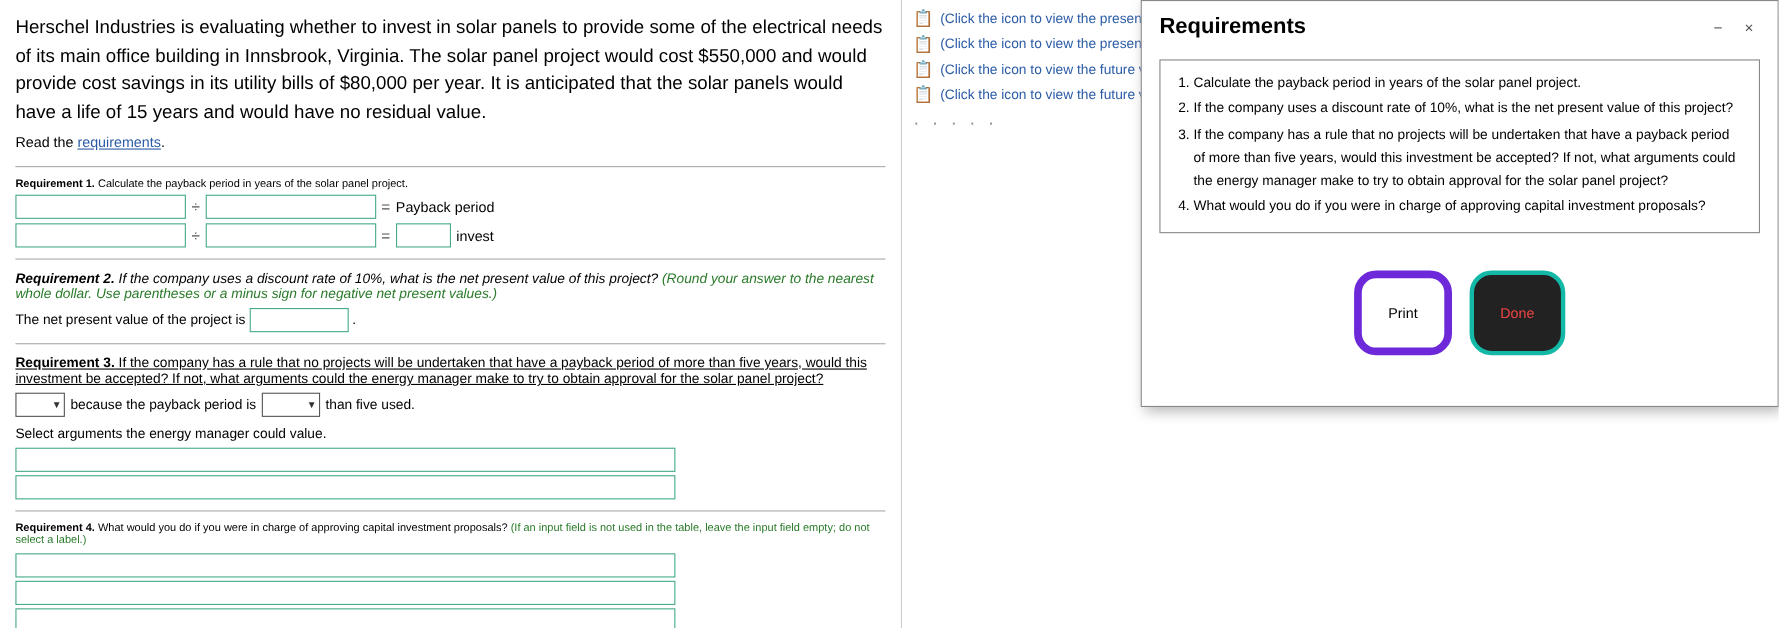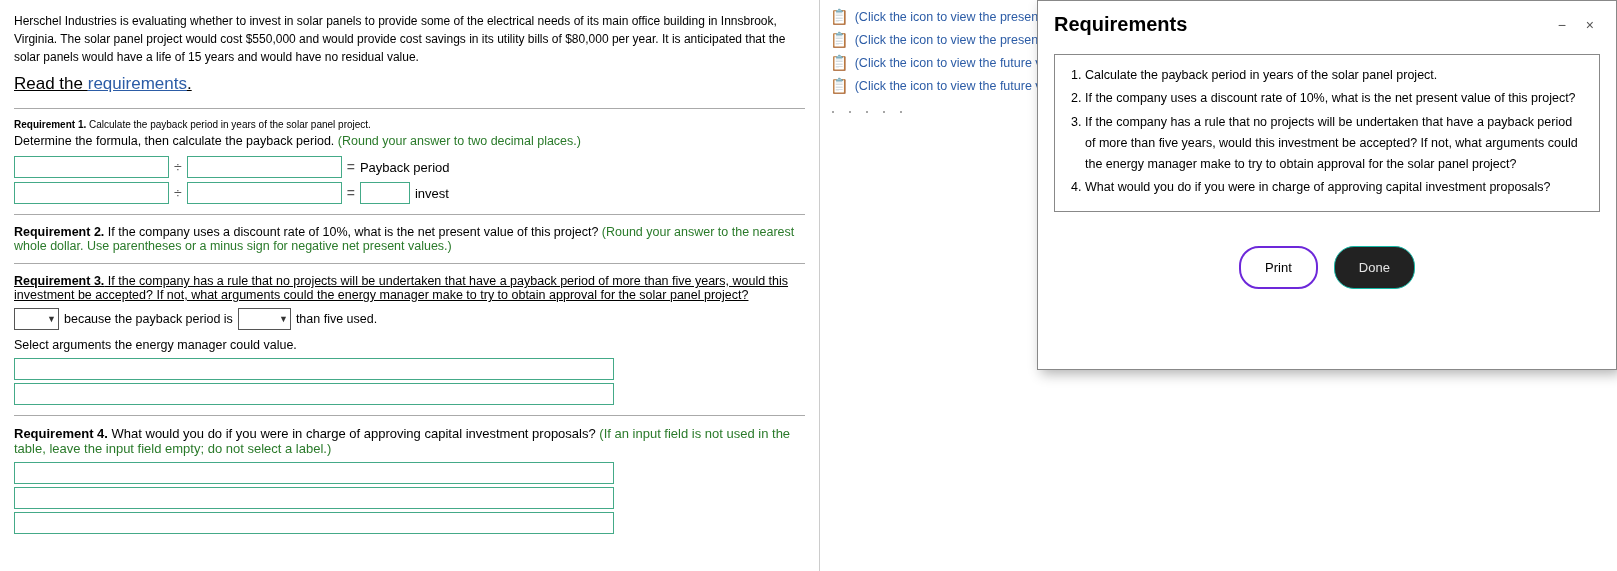--- a/index.html
+++ b/index.html
@@ -3,22 +3,22 @@
   <meta charset="utf-8">
   <style>
     * { box-sizing: border-box; margin: 0; padding: 0; }
     body { font-family: Arial, sans-serif; font-size: 13px; background: #fff; color: #000; overflow-x: hidden; }
     
     .page-container { display: flex; width: 1617px; min-height: 571px; position: relative; }
     
     
     .left-panel { width: 820px; padding: 12px 14px; border-right: 1px solid #ccc; }
     
-    .intro-text { font-size: 12px; line-height: 1.5; margin-bottom: 8px; }
-    .read-req { font-size: 17px; margin-bottom: 14px; text-decoration: underline; }
+    .intro-text { font-size: 17px; line-height: 1.5; margin-bottom: 8px; }
+    .read-req { font-size: 13px; margin-bottom: 14px; }
     .read-req a { color: #2c5ca6; text-decoration: underline; }
     
     .divider-h { border: none; border-top: 1px solid #aaa; margin: 10px 0; }
     
     .req-label { font-size: 10px; margin-bottom: 4px; }
     .req-label strong { font-weight: bold; }
     
     .sub-text { font-size: 12.5px; margin-bottom: 8px; }
     .green-text { color: #2a7a2a; }
     
@@ -28,33 +28,33 @@
     .formula-operator { font-size: 14px; color: #555; }
     .formula-equals { font-size: 14px; color: #555; }
     .formula-result-label { font-size: 13px; color: #000; }
     .formula-result-input { border: 1px solid #4a8; width: 50px; height: 22px; outline: none; }
     
     
     .npv-text { font-size: 12.5px; margin-top: 4px; margin-bottom: 8px; }
     .npv-input { border: 1px solid #4a8; width: 90px; height: 22px; display: inline-block; vertical-align: middle; outline: none; }
     
     
-    .req2-text { font-size: 12.5px; margin-bottom: 6px; }
+    .req2-text { font-size: 12.5px; margin-bottom: 6px; font-style: italic; }
     
     
     .req3-text { font-size: 12.5px; margin-bottom: 6px; text-decoration: underline; }
     
     .dropdown-row { display: flex; align-items: center; gap: 5px; margin-bottom: 8px; font-size: 12.5px; }
     
     .select-args-label { font-size: 12.5px; margin-bottom: 6px; }
     
     .arg-input-box { border: 1px solid #4a8; width: 600px; height: 22px; display: block; margin-bottom: 3px; outline: none; }
     
     
-    .req4-text { font-size: 13px; margin-bottom: 6px; margin-top: 10px; }
+    .req4-text { font-size: 10px; margin-bottom: 6px; margin-top: 10px; }
     
     
     .right-panel { width: 797px; padding: 8px 10px; }
     
     .icon-row { display: flex; align-items: center; gap: 6px; margin-bottom: 5px; font-size: 12.5px; }
     .doc-icon { color: #2c5ca6; font-size: 15px; }
     .icon-link-text { color: #2c5ca6; text-decoration: none; font-size: 12.5px; }
     
     .separator-row { display: flex; align-items: center; margin: 6px 0; }
     .separator-dots { color: #999; font-size: 18px; letter-spacing: 3px; }
@@ -67,22 +67,22 @@
     .modal-controls { display: flex; gap: 8px; align-items: center; }
     .modal-minimize { font-size: 14px; cursor: pointer; color: #555; border: none; background: none; padding: 2px 6px; }
     .modal-close { font-size: 14px; cursor: pointer; color: #555; border: none; background: none; padding: 2px 6px; }
     
     .modal-body { padding: 10px 16px; }
     .modal-requirements-box { border: 1px solid #888; padding: 10px 14px; margin-bottom: 16px; font-size: 12.5px; line-height: 1.7; }
     .modal-requirements-box ol { padding-left: 16px; }
     .modal-requirements-box li { margin-bottom: 2px; }
     
     .modal-footer { display: flex; justify-content: center; gap: 16px; padding: 8px 16px; }
-    .btn-print { border: 2px solid #6d28d9; background: #fff; padding: 12px 24px; font-size: 13px; cursor: pointer; border-radius: 20px; }
-    .btn-done { border: 1px solid #14b8a6; background: #222; color: #e5e5e5; padding: 6px 24px; font-size: 13px; cursor: pointer; border-radius: 20px; }
+    .btn-print { border: 7px solid #6d28d9; background: #fff; padding: 24px 24px; font-size: 13px; cursor: pointer; border-radius: 20px; }
+    .btn-done { border: 4px solid #14b8a6; background: #222; color: #ef4444; padding: 6px 24px; font-size: 13px; cursor: pointer; border-radius: 20px; }
     
     
     .select-wrapper { position: relative; display: inline-flex; align-items: center; }
     .select-wrapper select { appearance: none; -webkit-appearance: none; border: 1px solid #555; background: #fff; height: 22px; padding: 0 18px 0 4px; font-size: 12.5px; cursor: pointer; }
     .select-wrapper::after { content: '▼'; position: absolute; right: 3px; font-size: 9px; pointer-events: none; color: #333; }
   </style>
 </head>
 <body>
 
 <div class="page-container">
@@ -96,23 +96,20 @@
     <div class="read-req">
       <span>Read the </span><a href="#">requirements</a><span>.</span>
     </div>
 
     <hr class="divider-h">
 
     <div class="req-label">
       <strong>Requirement 1.</strong><span> Calculate the payback period in years of the solar panel project.</span>
     </div>
 
-    <div class="sub-text">
-      <span>Determine the formula, then calculate the payback period. </span><span class="green-text">(Round your answer to two decimal places.)</span>
-    </div>
 
     <div class="formula-row">
       <input type="text" class="formula-input" style="">
       <span class="formula-operator">÷</span>
       <input type="text" class="formula-input" style="">
       <span class="formula-equals">=</span>
       <span class="formula-result-label">Payback period</span>
     </div>
 
     <div class="formula-row">
@@ -123,20 +120,25 @@
       <input type="text" class="formula-result-input" style="">
       <span class="formula-result-label">invest</span>
     </div>
 
     <hr class="divider-h">
 
     <div class="req2-text">
       <strong>Requirement 2.</strong><span> If the company uses a discount rate of 10%, what is the net present value of this project? </span><span class="green-text">(Round your answer to the nearest whole dollar. Use parentheses or a minus sign for negative net present values.)</span>
     </div>
 
+    <div class="npv-text">
+      <span>The net present value of the project is</span>
+      <input type="text" class="npv-input" style="">
+      <span>.</span>
+    </div>
 
     <hr class="divider-h">
 
     <div class="req3-text">
       <strong>Requirement 3.</strong><span> If the company has a rule that no projects will be undertaken that have a payback period of more than five years, would this investment be accepted? If not, what arguments could the energy manager make to try to obtain approval for the solar panel project?</span>
     </div>
 
     <div class="dropdown-row">
       <div class="select-wrapper">
         <select>

